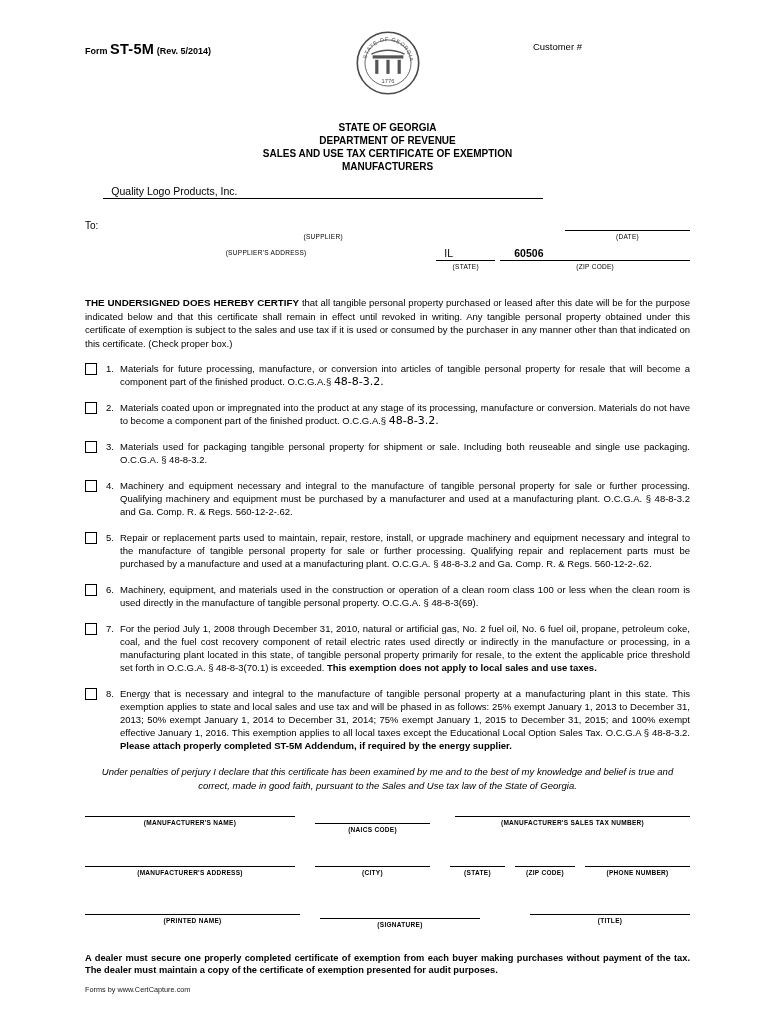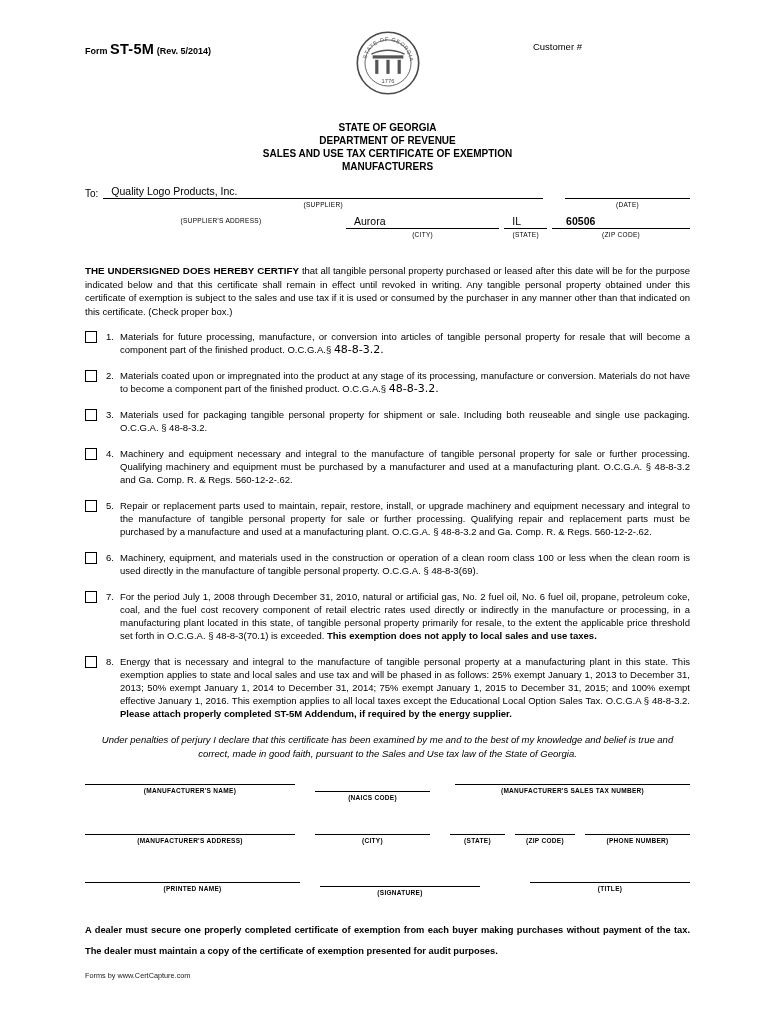--- a/index.html
+++ b/index.html
@@ -18,21 +18,21 @@
 
   
   .title { text-align:center; font-weight:bold; font-size:10px; line-height:13px; margin-top:2px; }
 
   
   .to-row1 { display:flex; align-items:flex-end; margin-top:12px; }
   .to-label { font-size:10px; padding-right:5px; padding-bottom:9px; }
   .field { display:flex; flex-direction:column; }
   .field .value { border-bottom:1px solid #000; font-size:10.5px; min-height:14px; padding:0 4px 1px 8px; white-space:nowrap; }
   .field .flabel { text-align:center; font-size:6.5px; letter-spacing:0.3px; padding-top:2px; }
-  .f-supplier { flex:1; }
+  .f-supplier { flex:1;gap:32px; }
   .f-date { width:125px; margin-left:22px; }
   .to-row2 { display:flex; margin-left:16px; margin-top:7px; }
   .f-address { flex:2.35; }
   .f-city { flex:1.5; margin-left:5px; }
   .f-state { flex:0.42; margin-left:5px; }
   .f-zip { flex:1.35; margin-left:5px; }
   .f-address .value { padding-left:22px; }
   .f-zip .value { padding-left:14px;font-weight:bold; }
 
   
@@ -65,21 +65,21 @@
   .r2 .w-city { width:115px; margin-left:20px; }
   .r2 .w-state { width:55px; margin-left:20px; }
   .r2 .w-zip { width:60px; margin-left:10px; }
   .r2 .w-phone { width:105px; margin-left:10px; }
   .r3 { margin-top:38px; }
   .r3 .w-printed { width:215px; }
   .r3 .w-signature { width:160px; margin-left:20px; margin-top:4px; }
   .r3 .w-title { width:160px; margin-left:50px; }
 
   
-  .dealer-note { margin-top:24px; font-size:9.3px; line-height:21px; font-weight:bold; text-align:justify; }
+  .dealer-note { margin-top:24px; font-size:9.3px; line-height:12px; font-weight:bold; text-align:justify; }
   .credit { margin-top:9px; text-align:left; font-size:7.3px; color:#222; }
 </style>
 </head>
 <body>
 
 <div class="page">
 
   <div class="header">
     <div class="form-id">
       <span>Form</span>
@@ -122,24 +122,20 @@
     </div>
     <div class="field f-date">
       <div class="value"></div>
       <div class="flabel">(DATE)</div>
     </div>
   </div>
   <div class="to-row2">
     <div class="field f-address">
       <div class="flabel">(SUPPLIER'S ADDRESS)</div>
     </div>
-    <div class="field f-city">
-      <div class="value">Aurora</div>
-      <div class="flabel">(CITY)</div>
-    </div>
     <div class="field f-state">
       <div class="value">IL</div>
       <div class="flabel">(STATE)</div>
     </div>
     <div class="field f-zip">
       <div class="value">60506</div>
       <div class="flabel">(ZIP CODE)</div>
     </div>
   </div>
 

